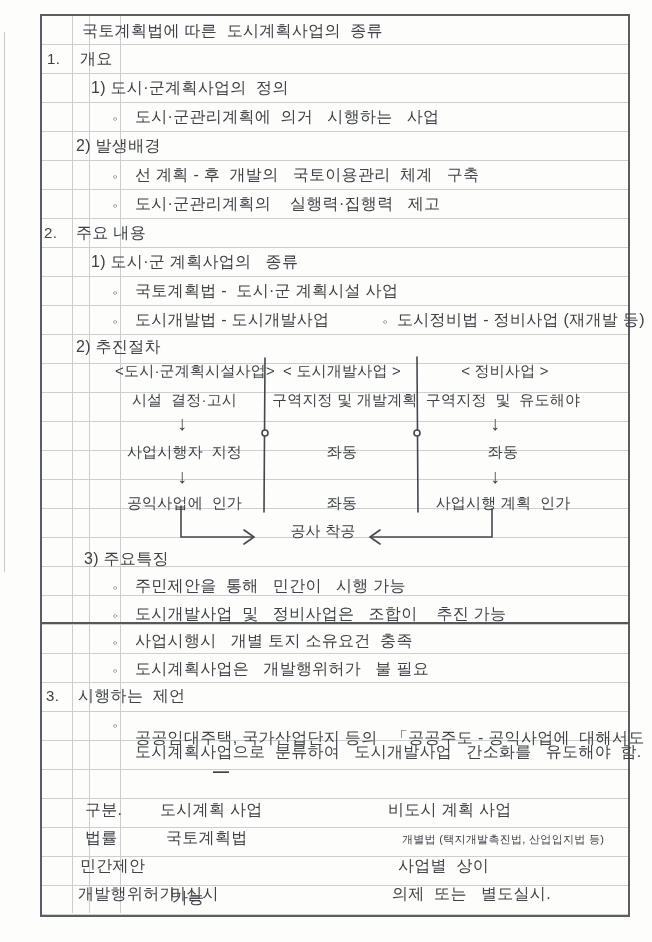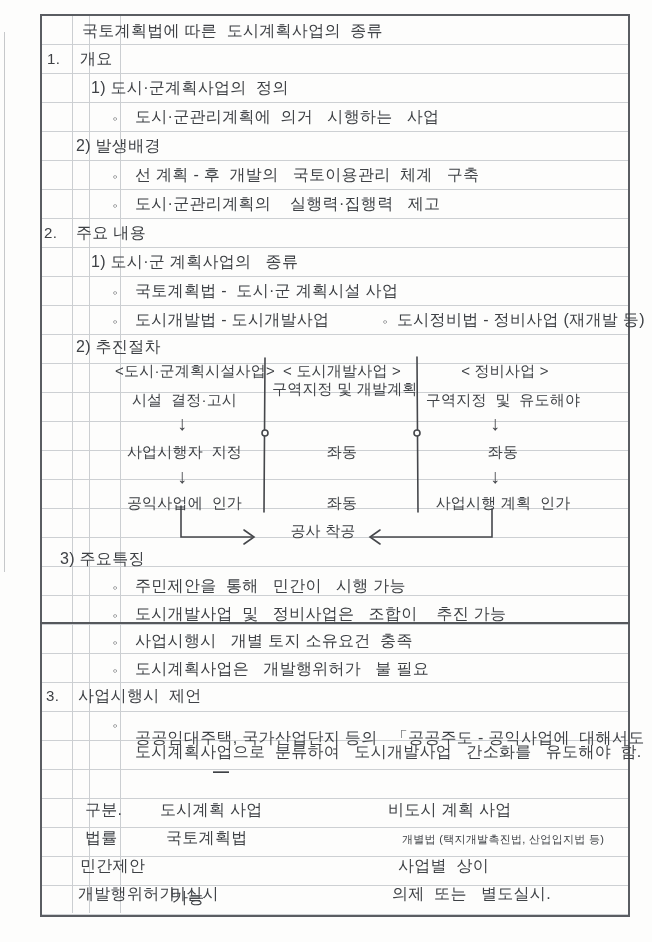--- a/index.html
+++ b/index.html
@@ -87,55 +87,55 @@
 <span class="t bullet" style="left:383px;top:312px">◦</span>
 <div class="t" style="left:397px;top:310px">도시정비법 - 정비사업 (재개발 등)</div>
 
 <div class="t" style="left:76px;top:337px">2) 추진절차</div>
 
 <div class="fc" style="left:115px;top:362px;width:160px">&lt;도시·군계획시설사업&gt;</div>
 <div class="fc" style="left:272px;top:362px;width:140px">&lt; 도시개발사업 &gt;</div>
 <div class="fc" style="left:425px;top:362px;width:160px">&lt; 정비사업 &gt;</div>
 
 <div class="fc" style="left:117px;top:391px;width:135px">시설  결정·고시</div>
-<div class="fc" style="left:272px;top:380px;width:140px">구역지정 및 개발계획</div>
+<div class="fc" style="left:272px;top:391px;width:140px">구역지정 및 개발계획</div>
 <div class="fc" style="left:423px;top:391px;width:160px">구역지정  및  유도해야</div>
 
 <span class="arrow" style="left:177px;top:413px">↓</span>
 <span class="arrow" style="left:490px;top:413px">↓</span>
 
 <div class="fc" style="left:117px;top:443px;width:135px">사업시행자  지정</div>
 <div class="fc" style="left:272px;top:443px;width:140px">좌동</div>
 <div class="fc" style="left:423px;top:443px;width:160px">좌동</div>
 
 <span class="arrow" style="left:177px;top:466px">↓</span>
 <span class="arrow" style="left:490px;top:466px">↓</span>
 
 <div class="fc" style="left:117px;top:494px;width:135px">공익사업에  인가</div>
 <div class="fc" style="left:272px;top:494px;width:140px">좌동</div>
 <div class="fc" style="left:418px;top:494px;width:170px">사업시행 계획  인가</div>
 
 <div class="fc" style="left:278px;top:522px;width:90px">공사 착공</div>
 
-<div class="t" style="left:60px;top:549px">3) 주요특징</div>
+<div class="t" style="left:84px;top:549px">3) 주요특징</div>
 
 <span class="t bullet" style="left:113px;top:578px">◦</span>
 <div class="t" style="left:135px;top:576px">주민제안을  통해   민간이   시행 가능</div>
 
 <span class="t bullet" style="left:113px;top:606px">◦</span>
 <div class="t" style="left:135px;top:604px">도시개발사업  및   정비사업은   조합이    추진 가능</div>
 
 <span class="t bullet" style="left:113px;top:633px">◦</span>
 <div class="t" style="left:135px;top:631px">사업시행시   개별 토지 소유요건  충족</div>
 
 <span class="t bullet" style="left:113px;top:661px">◦</span>
 <div class="t" style="left:135px;top:659px">도시계획사업은   개발행위허가   불 필요</div>
 
 <div class="t num" style="left:46px;top:686px">3.</div>
-<div class="t" style="left:78px;top:686px">사업시행시  제언</div>
+<div class="t" style="left:78px;top:686px">시행하는  제언</div>
 
 <span class="t bullet" style="left:113px;top:716px">◦</span>
 <div class="t" style="left:135px;top:728px">공공임대주택, 국가산업단지 등의   「공공주도 - 공익사업에  대해서도</div>
 <div class="t" style="left:135px;top:742px">도시계획사업으로  분류하여   도시개발사업   간소화를   유도해야  함.</div>
 
 <span class="t dash" style="left:213px;top:762px">—</span>
 
 <div class="t" style="left:85px;top:800px">구분.</div>
 <div class="t" style="left:160px;top:800px">도시계획 사업</div>
 <div class="t" style="left:388px;top:800px">비도시 계획 사업</div>

